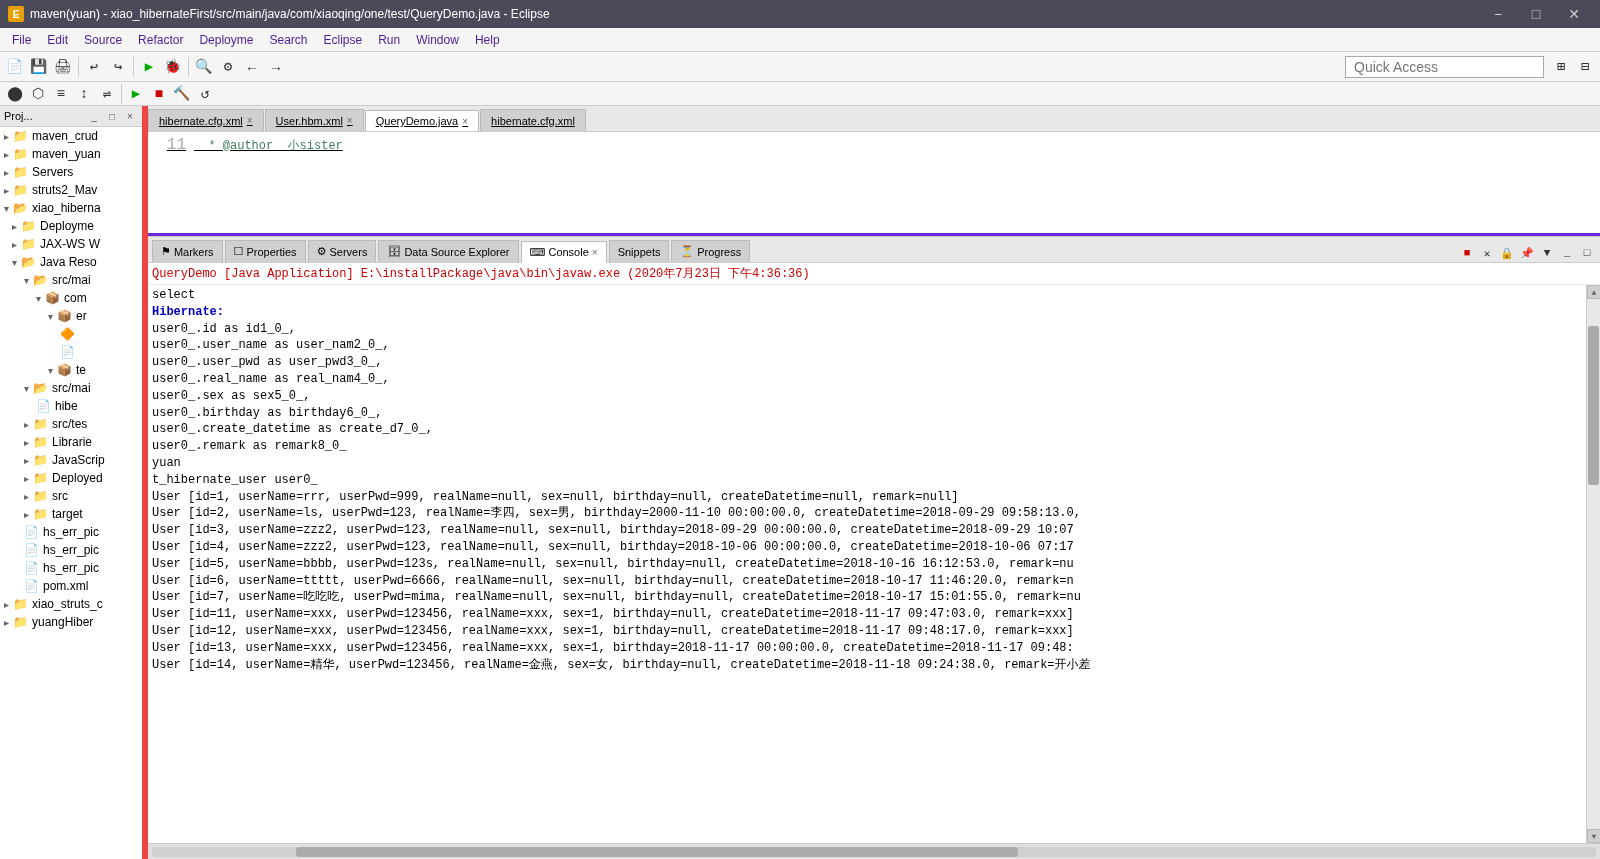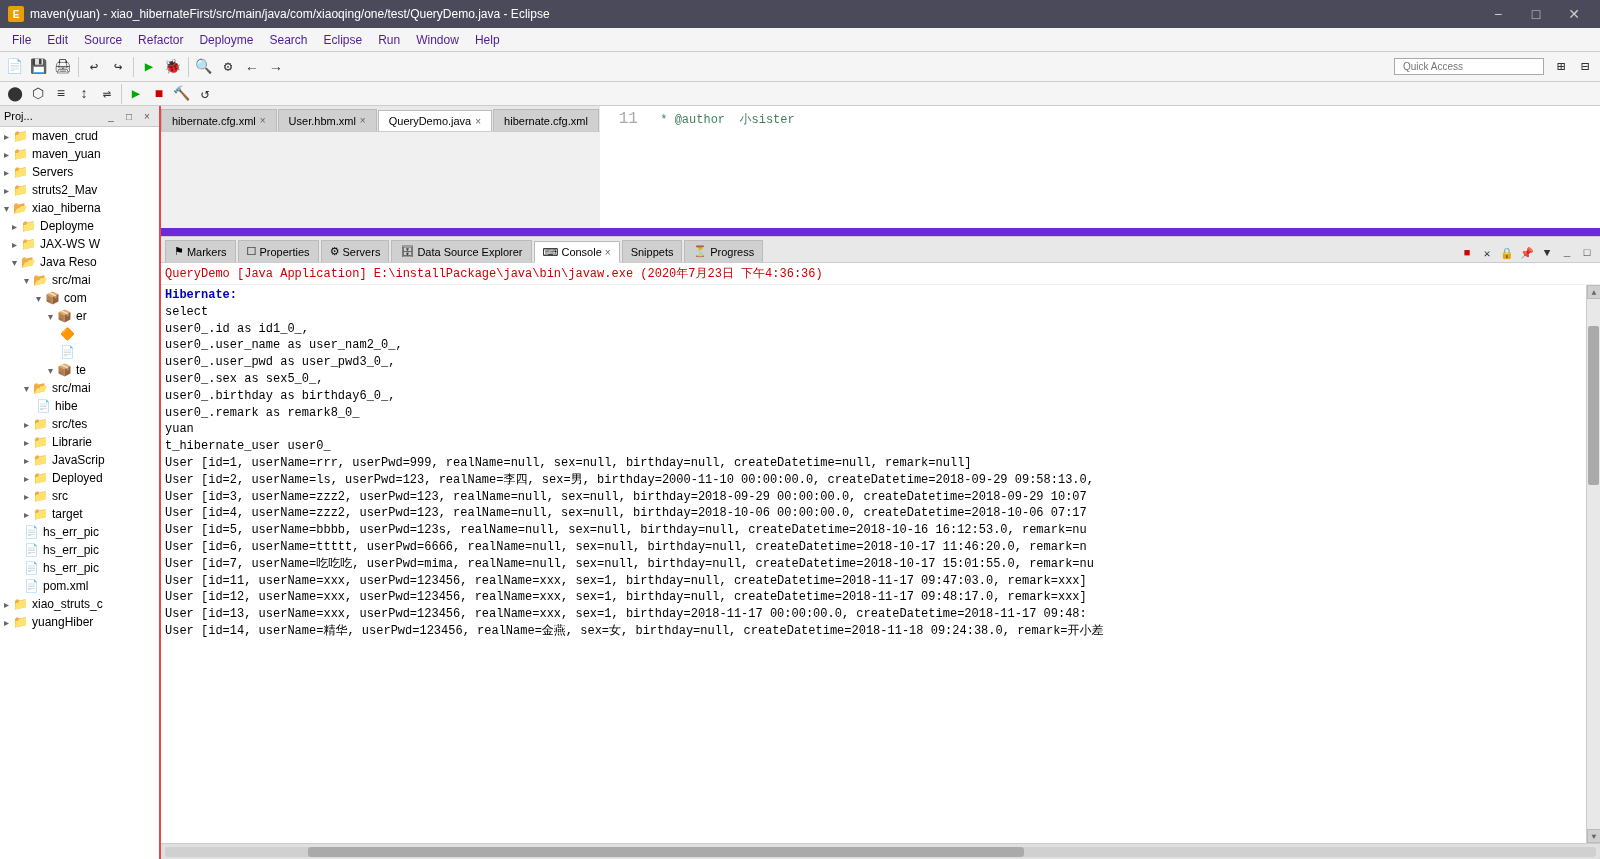--- a/index.html
+++ b/index.html
@@ -49,21 +49,21 @@
       border-bottom: 1px solid #ccc;
       gap: 2px;
     }
     .toolbar-btn {
       width: 22px; height: 22px; display: flex; align-items: center; justify-content: center;
       cursor: pointer; font-size: 14px; border: 1px solid transparent; border-radius: 2px;
       color: #333;
     }
     .toolbar-sep { width: 1px; height: 20px; background: #ccc; margin: 0 2px; }
     .quick-access {
-      margin-left: auto; border: 1px solid #aaa; padding: 2px 8px; font-size: 10px;
+      margin-left: auto; border: 1px solid #aaa; padding: 2px 8px; font-size: 14px;
       background: #fff; font-family: Arial, sans-serif;
     }
 
     
     #main-layout {
       display: flex;
       height: calc(859px - 28px - 24px - 30px - 24px);
     }
 
     
@@ -72,23 +72,23 @@
       height: 24px;
       display: flex;
       align-items: center;
       padding: 0 4px;
       border-bottom: 1px solid #ccc;
       gap: 1px;
     }
 
     
     #sidebar {
-      width: 161px;
+      width: 148px;
       background: #fff;
-      border-right: 2px solid #ef4444;
+      border-right: 6px solid #ef4444;
       overflow-y: auto;
       font-family: Arial, sans-serif;
       font-size: 12px;
       flex-shrink: 0;
       text-align: right;
     }
     .sidebar-item {
       padding: 2px 4px;
       cursor: pointer;
       display: flex;
@@ -158,22 +158,23 @@
       flex: 1;
       display: flex;
       flex-direction: column;
       overflow: hidden;
     }
 
     
     #editor-portion {
       height: 130px;
       display: flex;
-      flex-direction: row;
-      border-bottom: 8px solid #6d28d9;
+      flex-direction: column;
+      border-bottom: 3px solid #6d28d9;
+      text-decoration: underline;
     }
 
     
     #console-tabs {
       display: flex;
       background: #e8e8e8;
       border-bottom: 1px solid #ccc;
       height: 26px;
       align-items: flex-end;
       padding: 0 4px;
@@ -562,27 +563,29 @@
         </div>
       </div>
 
       <div style="background:#fff;padding:2px 4px;font-family:'Courier New',monospace;font-size:12px;color:#c00;border-bottom:1px solid #eee;">
         <span>QueryDemo [Java Application] E:\installPackage\java\bin\javaw.exe (2020年7月23日 下午4:36:36)</span>
       </div>
 
       <div class="console-main-row">
         <div id="console-content">
 
-        <div class="console-line" style="color: rgb(0, 0, 192); font-weight: bold;">Hibernate:</div>
-            <div class="console-line">    select</div>
+        <div class="console-line">    select</div>
+            <div class="console-line" style="color: rgb(0, 0, 192); font-weight: bold;">Hibernate:</div>
             <div class="console-line">        user0_.id as id1_0_,</div>
             <div class="console-line">        user0_.user_name as user_nam2_0_,</div>
             <div class="console-line">        user0_.user_pwd as user_pwd3_0_,</div>
+            <div class="console-line">        user0_.real_name as real_nam4_0_,</div>
             <div class="console-line">        user0_.sex as sex5_0_,</div>
             <div class="console-line">        user0_.birthday as birthday6_0_,</div>
+            <div class="console-line">        user0_.create_datetime as create_d7_0_,</div>
             <div class="console-line">        user0_.remark as remark8_0_</div>
             <div class="console-line">    yuan</div>
             <div class="console-line">        t_hibernate_user user0_</div>
             <div class="console-line">User [id=1, userName=rrr, userPwd=999, realName=null, sex=null, birthday=null, createDatetime=null, remark=null]</div>
             <div class="console-line">User [id=2, userName=ls, userPwd=123, realName=李四, sex=男, birthday=2000-11-10 00:00:00.0, createDatetime=2018-09-29 09:58:13.0,</div>
             <div class="console-line">User [id=3, userName=zzz2, userPwd=123, realName=null, sex=null, birthday=2018-09-29 00:00:00.0, createDatetime=2018-09-29 10:07</div>
             <div class="console-line">User [id=4, userName=zzz2, userPwd=123, realName=null, sex=null, birthday=2018-10-06 00:00:00.0, createDatetime=2018-10-06 07:17</div>
             <div class="console-line">User [id=5, userName=bbbb, userPwd=123s, realName=null, sex=null, birthday=null, createDatetime=2018-10-16 16:12:53.0, remark=nu</div>
             <div class="console-line">User [id=6, userName=ttttt, userPwd=6666, realName=null, sex=null, birthday=null, createDatetime=2018-10-17 11:46:20.0, remark=n</div>
             <div class="console-line">User [id=7, userName=吃吃吃, userPwd=mima, realName=null, sex=null, birthday=null, createDatetime=2018-10-17 15:01:55.0, remark=nu</div>

